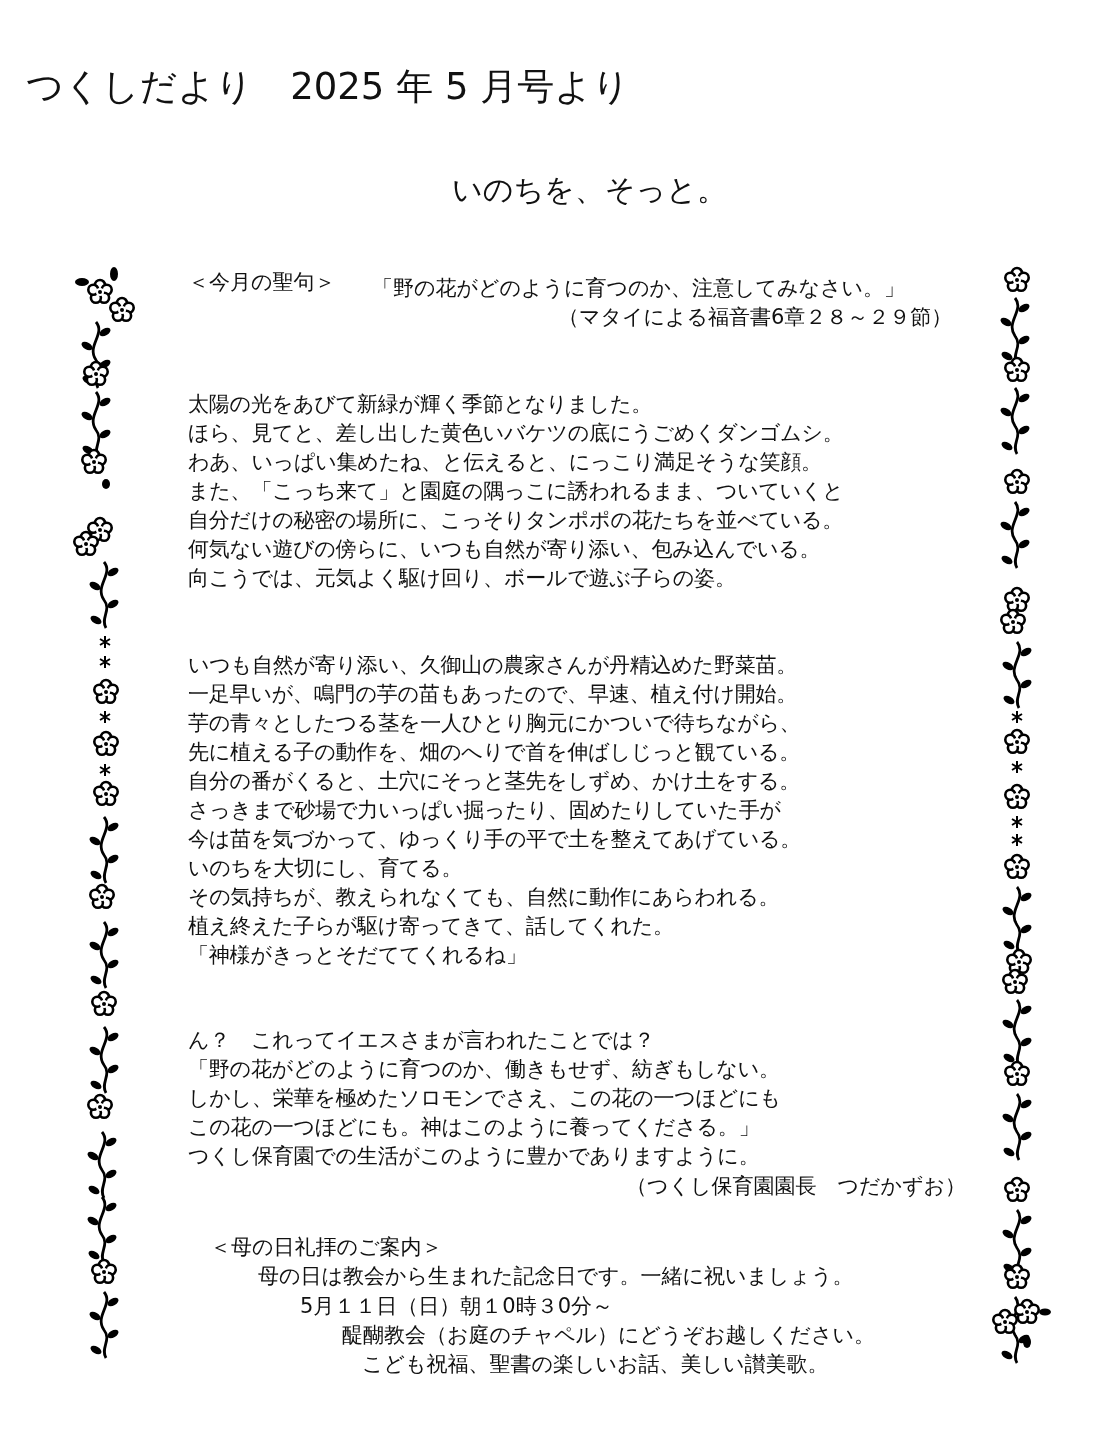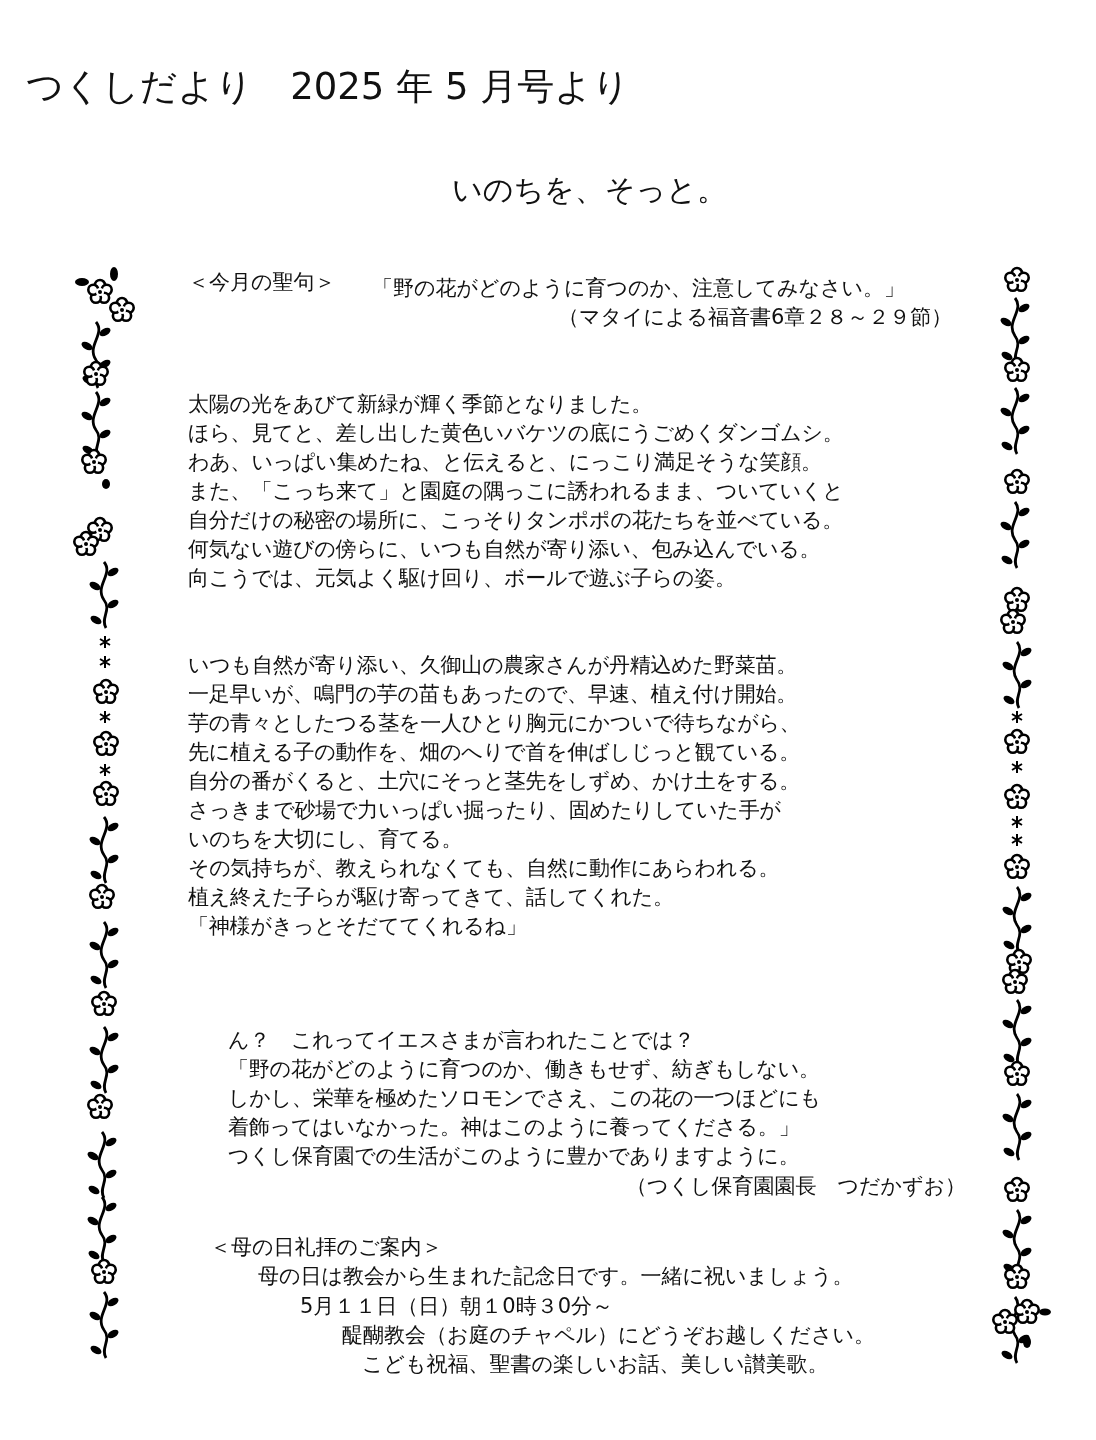--- a/index.html
+++ b/index.html
@@ -41,31 +41,32 @@
   <div class="line">向こうでは、元気よく駆け回り、ボールで遊ぶ子らの姿。</div>
 </div>
 
 <div class="body-block" style="top:652px;">
   <div class="line">いつも自然が寄り添い、久御山の農家さんが丹精込めた野菜苗。</div>
   <div class="line">一足早いが、鳴門の芋の苗もあったので、早速、植え付け開始。</div>
   <div class="line">芋の青々としたつる茎を一人ひとり胸元にかついで待ちながら、</div>
   <div class="line">先に植える子の動作を、畑のへりで首を伸ばしじっと観ている。</div>
   <div class="line">自分の番がくると、土穴にそっと茎先をしずめ、かけ土をする。</div>
   <div class="line">さっきまで砂場で力いっぱい掘ったり、固めたりしていた手が</div>
+  <div class="line">今は苗を気づかって、ゆっくり手の平で土を整えてあげている。</div>
   <div class="line">いのちを大切にし、育てる。</div>
   <div class="line">その気持ちが、教えられなくても、自然に動作にあらわれる。</div>
   <div class="line">植え終えた子らが駆け寄ってきて、話してくれた。</div>
   <div class="line">「神様がきっとそだててくれるね」</div>
 </div>
 
-<div class="body-block" style="top:1027px;margin-left:40px;">
+<div class="body-block" style="top:1027px;">
   <div class="line">ん？　これってイエスさまが言われたことでは？</div>
   <div class="line">「野の花がどのように育つのか、働きもせず、紡ぎもしない。</div>
   <div class="line">しかし、栄華を極めたソロモンでさえ、この花の一つほどにも</div>
-  <div class="line">着飾ってはいなかった。神はこのように養ってくださる。」</div>
+  <div class="line">この花の一つほどにも。神はこのように養ってくださる。」</div>
   <div class="line">つくし保育園での生活がこのように豊かでありますように。</div>
 </div>
 <div class="txt" style="left:626px; top:1172px;">（つくし保育園園長　つだかずお）</div>
 
 <div class="txt" style="left:210px; top:1233px;">＜母の日礼拝のご案内＞</div>
 <div class="txt" style="left:258px; top:1262px;">母の日は教会から生まれた記念日です。一緒に祝いましょう。</div>
 <div class="txt" style="left:300px; top:1292px;">5月１１日（日）朝１0時３0分～</div>
 <div class="txt" style="left:342px; top:1321px;">醍醐教会（お庭のチャペル）にどうぞお越しください。</div>
 <div class="txt" style="left:362px; top:1350px;">こども祝福、聖書の楽しいお話、美しい讃美歌。</div>
 

